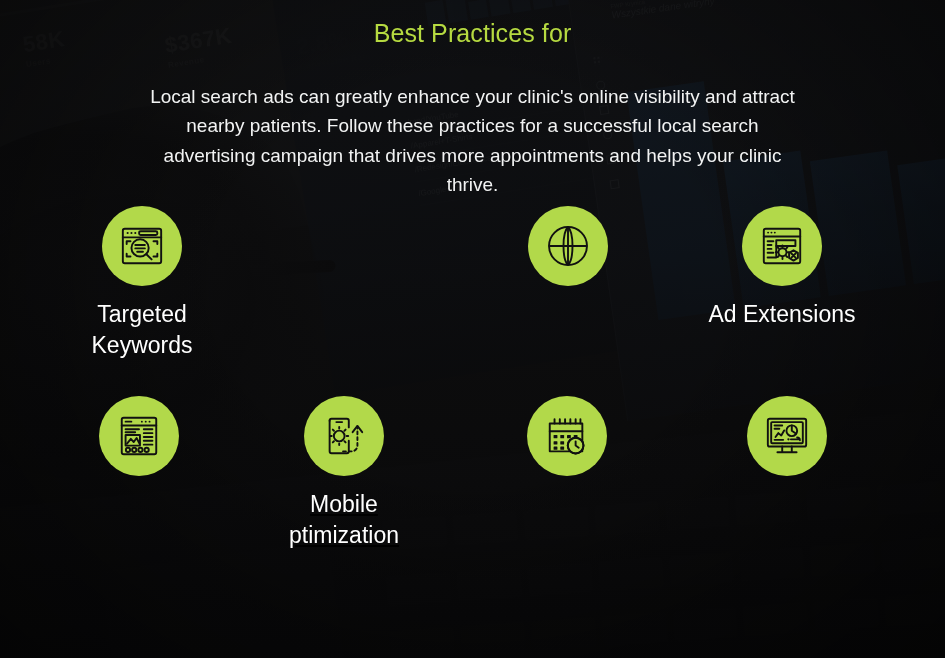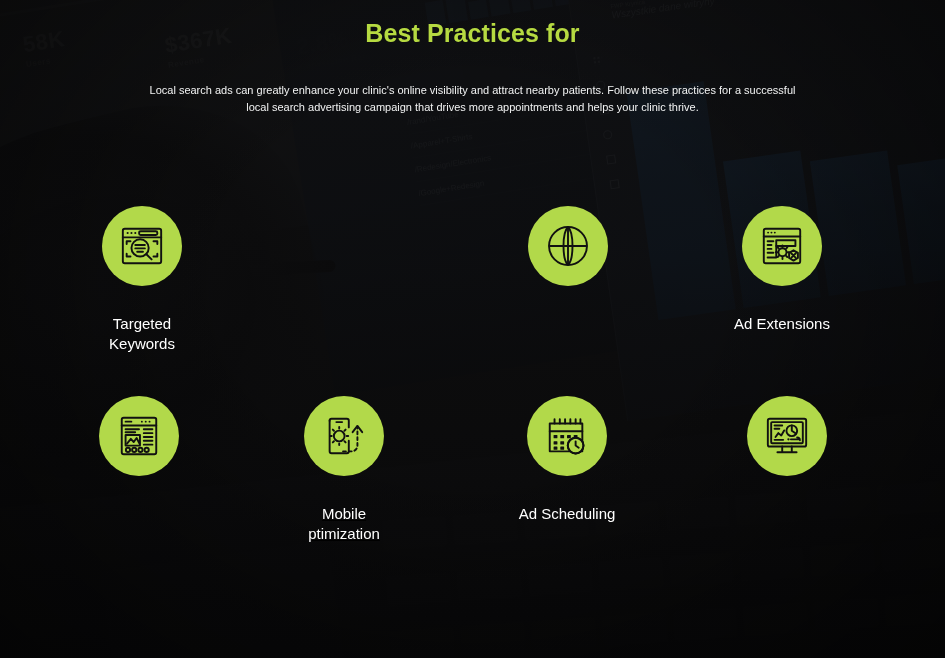--- a/index.html
+++ b/index.html
@@ -141,45 +141,45 @@
     position:absolute; inset:0;
     background: radial-gradient(ellipse at 50% 42%, rgba(0,0,0,0) 35%, rgba(0,0,0,.55) 100%);
   }
 
   
   .content { position:absolute; inset:0; }
 
   .headline {
     position:absolute; left:0; right:0; top:18px;
     text-align:center; color:#b6da41;
-    font-weight:700; font-size:25px; line-height:1.26;
+    font-weight:400; font-size:25px; line-height:1.26;
     letter-spacing:.1px;
   }
   .headline .l2 { display:block; }
 
   .subtext {
     position:absolute; left:50%; top:82px; transform:translateX(-50%);
     width: 650px; text-align:center;
-    color:#f2f3f3; font-size:11px; line-height:1.55;
+    color:#f2f3f3; font-size:19px; line-height:1.55;
   }
 
   .grid { position:absolute; left:0; right:0; top:206px; }
   .row { position:relative; height:190px; }
 
   .cell { position:absolute; text-align:center; }
   .circle {
     width:80px; height:80px; border-radius:50%;
     background:#b2d94a;
     margin:0 auto;
     display:flex; align-items:center; justify-content:center;
   }
   .circle svg { display:block; }
   .cell-label {
-    margin-top:28px; color:#ffffff;
-    font-size:15px; line-height:1.35; font-weight:400;
+    margin-top:13px; color:#ffffff;
+    font-size:23px; line-height:1.35; font-weight:400;
     white-space:pre-line;
   }
 </style>
 </head>
 <body>
 
 <div id="infographic">
 
   <div class="bg-layer">
 
@@ -421,21 +421,20 @@
                   <rect x="17" y="29.5" width="4" height="3.4" rx=".6"></rect>
                   <rect x="10" y="35" width="4" height="3.4" rx=".6"></rect>
                   <rect x="17" y="35" width="4" height="3.4" rx=".6"></rect>
                 </g>
                 <circle cx="33" cy="34" r="8.2" fill="#b2d94a"></circle>
                 <circle cx="33" cy="34" r="8.2"></circle>
                 <path d="M33 29.6V34l3.2 2.2"></path>
               </svg>
             </span>
           </div>
-          <div class="cell-label">Ad Scheduling</div>
         </div>
 
         <div class="cell" style="left:697px; width:180px;">
           <div class="circle">
             <span>
               <svg width="46" height="46" viewBox="0 0 48 48" fill="none" stroke="#111" stroke-width="2" stroke-linecap="round" stroke-linejoin="round">
                 <rect x="4" y="6" width="40" height="29" rx="2"></rect>
                 <rect x="7.5" y="9.5" width="33" height="22" rx="1"></rect>
                 <path d="M19 35v5M29 35v5M14 41h20"></path>
                 <path d="M11 13h8M11 16.5h5"></path>

